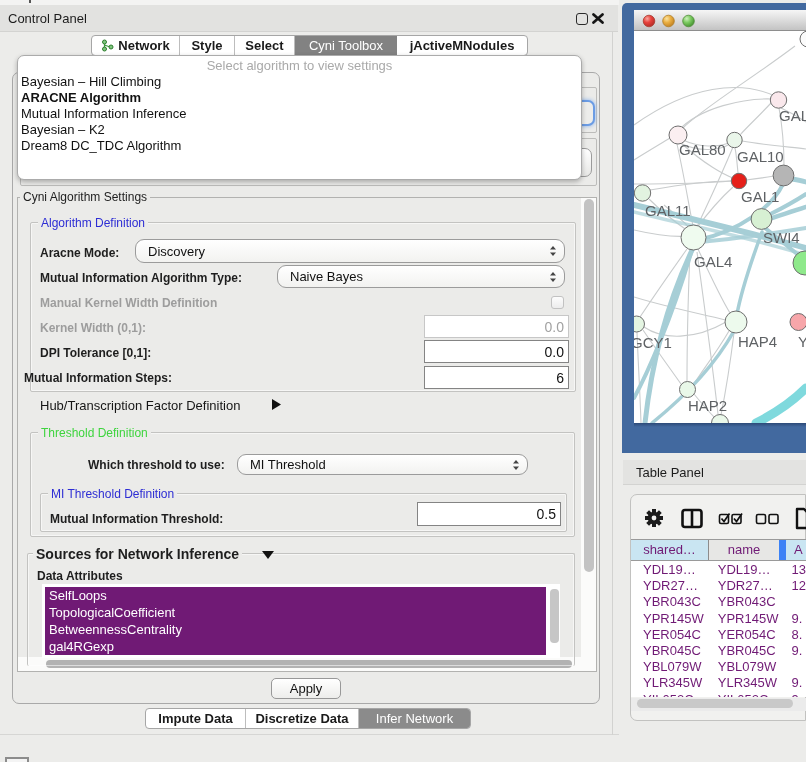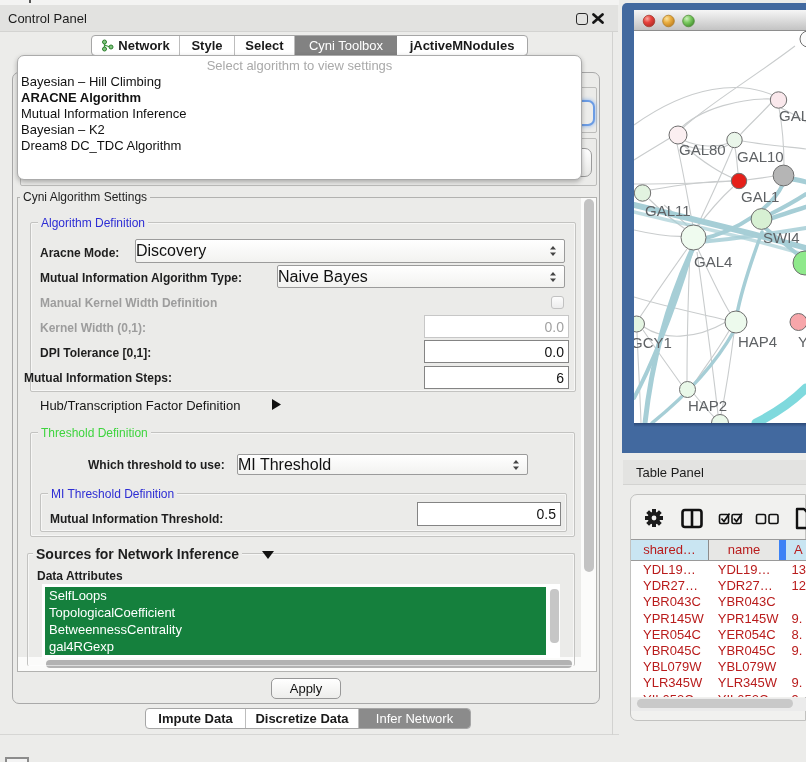--- a/index.html
+++ b/index.html
@@ -2,22 +2,22 @@
 <html><head>
 <meta charset="utf-8">
 <style>
   html,body{margin:0;padding:0;}
   body{width:806px;height:762px;position:relative;overflow:hidden;
        background:#ececea;font-family:"Liberation Sans",sans-serif;}
   .abs{position:absolute;}
   .lbl{position:absolute;font-size:12px;font-weight:bold;color:#1e1e1e;white-space:nowrap;}
   .glbl{position:absolute;font-size:12px;font-weight:bold;color:#9d9d9d;white-space:nowrap;}
   .combo{position:absolute;background:linear-gradient(#ffffff,#f2f2f0);
-         border:1px solid #9b9b9b;border-radius:2px;font-size:16px;color:#111;
-         display:flex;align-items:center;padding-left:0;box-sizing:border-box;}
+         border:1px solid #9b9b9b;border-radius:9px;font-size:13px;color:#111;
+         display:flex;align-items:center;padding-left:12px;box-sizing:border-box;}
   .spin{position:absolute;right:8px;top:50%;transform:translateY(-50%);width:6px;height:10px;}
   .field{position:absolute;background:#fff;border:1px solid #848484;box-sizing:border-box;
          font-size:14px;color:#111;text-align:right;padding:0 4px 0 0;display:flex;
          align-items:center;justify-content:flex-end;}
   .group{position:absolute;border:1px solid #c3c3c1;border-radius:2px;
          box-shadow:inset 0 0 0 1px rgba(255,255,255,.55);}
   .gtitle{position:absolute;font-size:12px;background:#ebebe9;padding:0 3px;white-space:nowrap;z-index:3;}
 </style>
 </head>
 <body>
@@ -116,21 +116,21 @@
 <div class="lbl" style="left:50px;top:512px;">Mutual Information Threshold:</div>
 <div class="field" style="left:417px;top:502px;width:144px;height:24px;">0.5</div>
 
 <div class="group" style="left:27px;top:553px;width:546px;height:112px;border-bottom:none;"></div>
 <div class="gtitle" style="left:33px;top:546px;color:#1e1e1e;font-size:14px;font-weight:bold;">Sources for Network Inference</div>
 <svg class="abs" style="left:262px;top:551px;z-index:4;" width="12" height="8" viewBox="0 0 12 8">
     <path d="M0 0 L12 0 L6 8 Z" fill="#111"></path>
   </svg>
 <div class="lbl" style="left:37px;top:569px;z-index:4;">Data Attributes</div>
 <div class="abs" style="left:42px;top:584px;width:518px;height:74px;background:#fff;z-index:4;"></div>
-<div class="abs" style="left:45px;top:587px;width:501px;height:68px;background:#15803d;z-index:5;
+<div class="abs" style="left:45px;top:587px;width:501px;height:68px;background:#701a75;z-index:5;
      color:#fff;font-size:13px;line-height:17px;padding-left:4px;box-sizing:border-box;">
   SelfLoops<br>TopologicalCoefficient<br>BetweennessCentrality<br>gal4RGexp</div>
 <div class="abs" style="left:550px;top:589px;width:9px;height:54px;background:#c6c6c6;border-radius:4px;z-index:6;"></div>
 
 <div class="abs" style="left:271px;top:678px;width:70px;height:21px;background:linear-gradient(#ffffff,#ededeb);
      border:1px solid #989898;border-radius:5px;box-sizing:border-box;display:flex;align-items:center;
      justify-content:center;font-size:13px;color:#111;">Apply</div>
 
 <div class="abs" style="left:145px;top:708px;width:326px;height:21px;background:#fff;border:1px solid #a6a6a6;
      border-radius:4px;box-sizing:border-box;overflow:hidden;display:flex;font-size:13px;font-weight:bold;color:#1a1a1a;">
@@ -297,21 +297,21 @@
     <path d="M81.5 16.5 L84 19.5 L89.5 11.5" stroke-width="1.7"></path>
     <rect x="92" y="12.5" width="9" height="9" rx="1.5" stroke-width="1.6"></rect>
     <path d="M94 16.5 L96.5 19.5 L102 11.5" stroke-width="1.7"></path>
     <rect x="116.5" y="12.5" width="9" height="9" rx="1.5" stroke-width="1.6"></rect>
     <rect x="129" y="12.5" width="9" height="9" rx="1.5" stroke-width="1.6"></rect>
   </g>
 
   <path d="M157 7 L164 7 L169 12 L169 26 L157 26 Z" fill="none" stroke="#111" stroke-width="2.4" stroke-linejoin="round"></path>
 </svg>
 
-<div class="abs" style="left:631px;top:539px;width:175px;height:158px;background:#fff;overflow:hidden;font-size:13px;color:#b91c1c;">
+<div class="abs" style="left:631px;top:539px;width:175px;height:158px;background:#fff;overflow:hidden;font-size:13px;color:#701a75;">
   <div style="height:22px;display:flex;border-top:1px solid #9a9a9a;border-bottom:1px solid #9a9a9a;box-sizing:border-box;">
     <div style="width:78px;background:#c9e5f2;border-right:1px solid #8c8c8c;box-sizing:border-box;text-align:center;line-height:20px;">shared…</div>
     <div style="width:77px;background:#e7e7e5;border-right:7px solid #3b82f6;box-sizing:border-box;text-align:center;line-height:20px;">name</div>
     <div style="flex:1;background:#c9e5f2;padding-left:8px;line-height:20px;">A</div>
   </div>
   <div style="line-height:16.2px;display:flex;padding-top:1px;">
     <div style="width:78px;padding-left:12px;box-sizing:border-box;">YDL19…<br>YDR27…<br>YBR043C<br>YPR145W<br>YER054C<br>YBR045C<br>YBL079W<br>YLR345W<br>YIL052C</div>
     <div style="width:77px;padding-left:9px;box-sizing:border-box;">YDL19…<br>YDR27…<br>YBR043C<br>YPR145W<br>YER054C<br>YBR045C<br>YBL079W<br>YLR345W<br>YIL052C</div>
     <div style="flex:1;padding-left:6px;">13<br>12<br><br>9.<br>8.<br>9.<br><br>9.<br>9.</div>
   </div>

